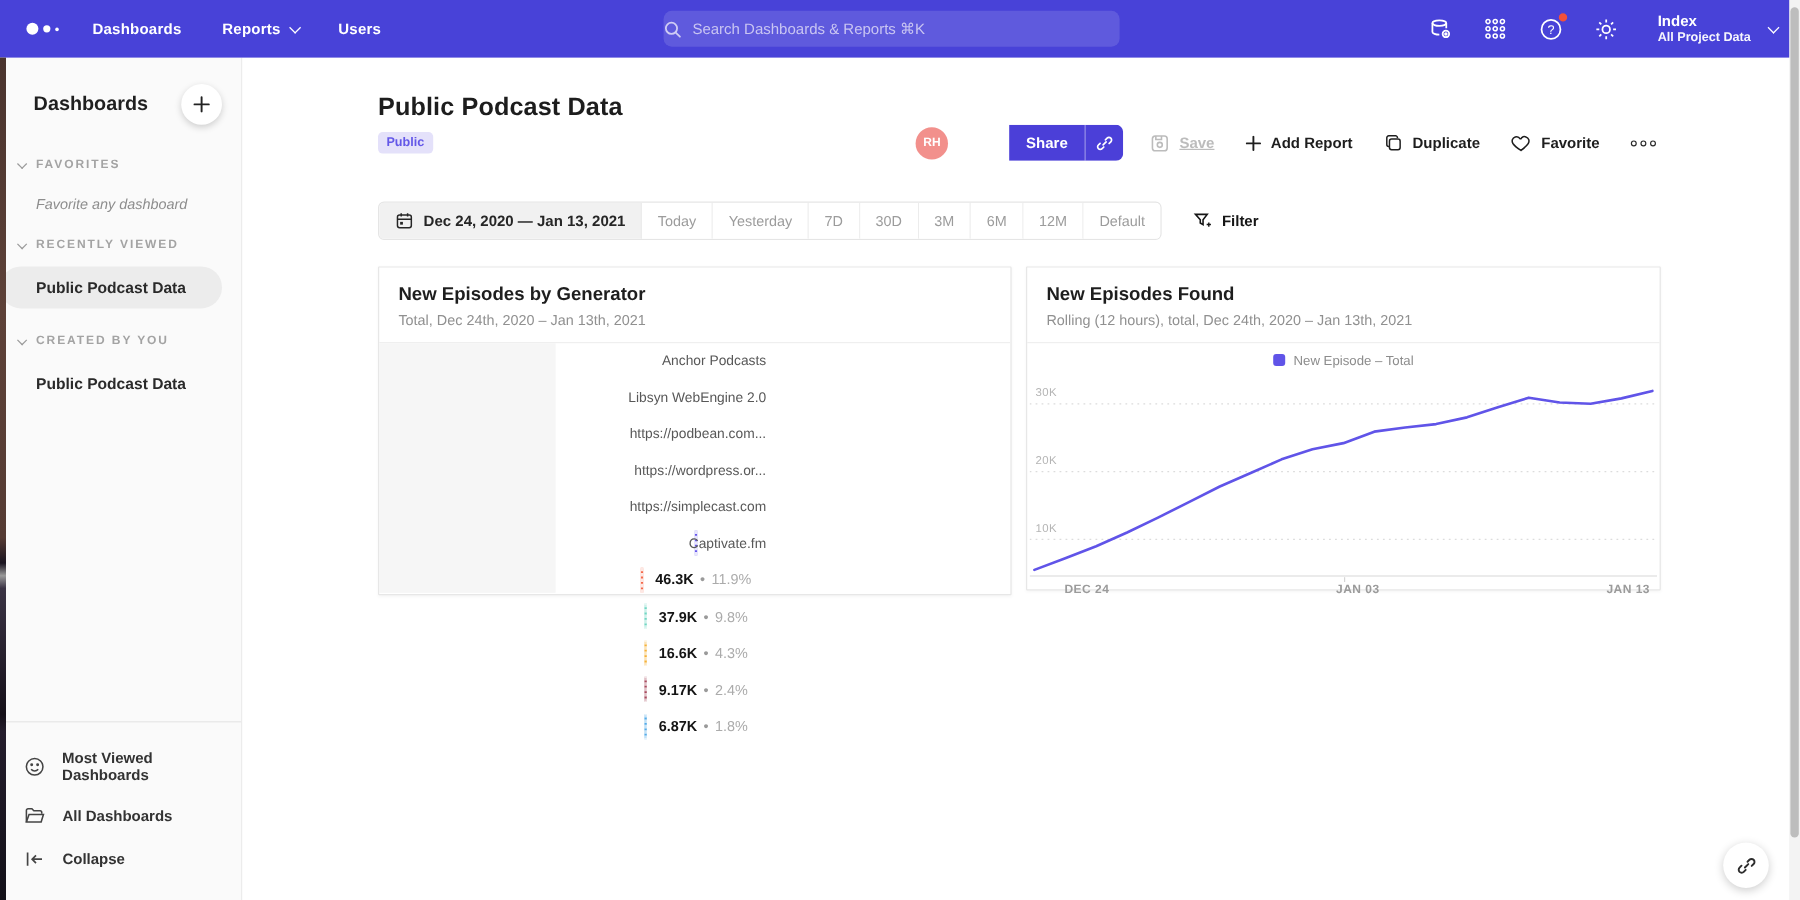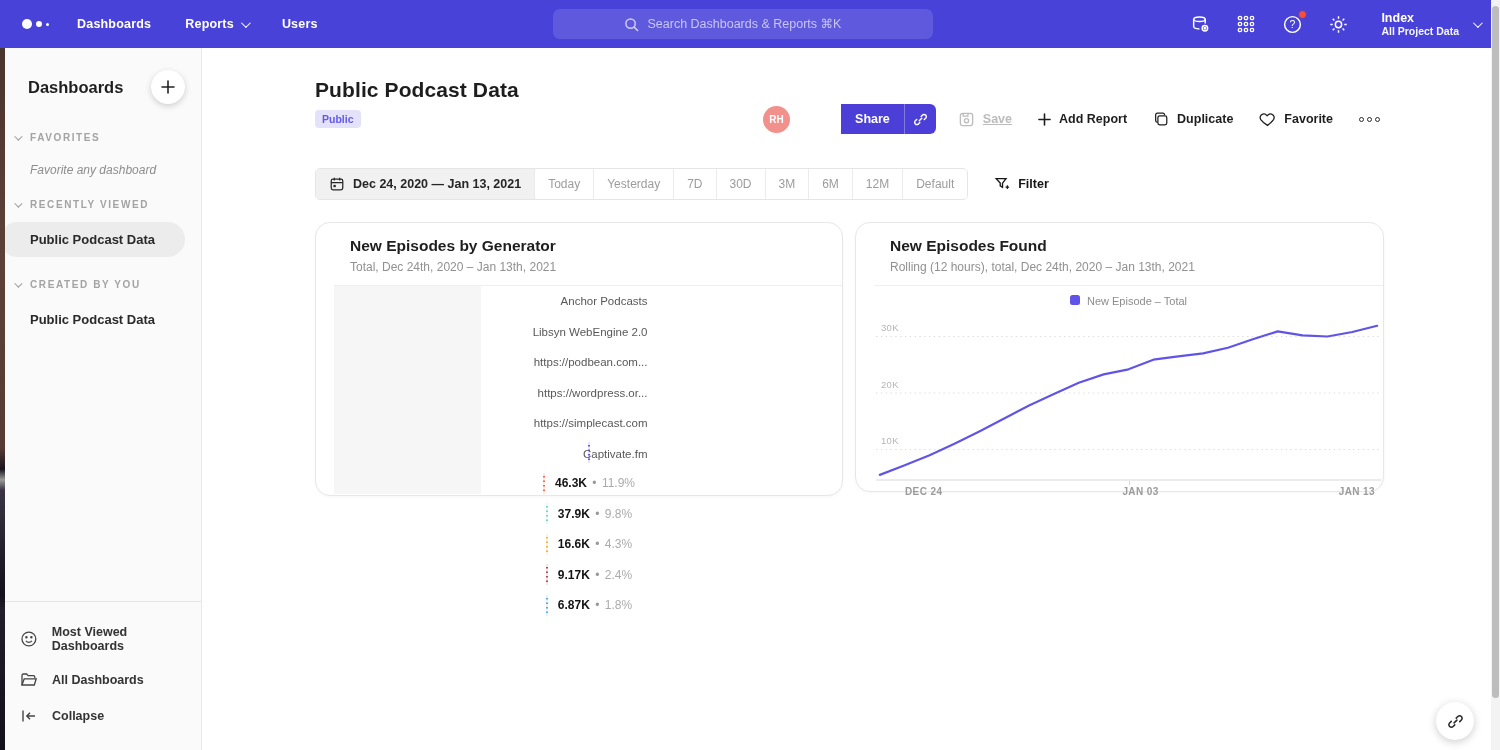--- a/index.html
+++ b/index.html
@@ -13,21 +13,21 @@
   .logo i { background:#fff; border-radius:50%; display:block; }
   .logo i:nth-child(1){ width:10px; height:10px; }
   .logo i:nth-child(2){ width:6px; height:6px; }
   .logo i:nth-child(3){ width:3px; height:3px; }
   .nav-item { font-size:12.5px; font-weight:700; letter-spacing:.2px; margin-right:34px;
     display:flex; align-items:center; gap:7px; cursor:pointer; }
   .chev { width:7px; height:7px; border-right:1.6px solid currentColor;
     border-bottom:1.6px solid currentColor; transform:rotate(45deg) translateY(-2px); }
   .search-wrap { position:absolute; left:553px; top:9px; width:380px; height:30px;
     background:rgba(255,255,255,.13); border-radius:7px; display:flex; align-items:center;
-    justify-content:center; gap:9px; color:#cfccf4; }
+    justify-content:flex-start; gap:9px; color:#cfccf4; }
   .search-wrap input { background:transparent; border:none; outline:none; color:#e7e5fb;
     font-size:12.5px; width:215px; }
   .search-wrap input::placeholder { color:#c9c5f2; }
   .nav-right { position:absolute; right:20px; top:0; height:48px; display:flex;
     align-items:center; gap:24px; }
   .nav-icon { width:22px; height:22px; color:#fff; position:relative; cursor:pointer;
     display:flex; align-items:center; justify-content:center; }
   .nav-badge { position:absolute; top:-3px; right:-4px; width:9px; height:9px;
     background:#f4503a; border-radius:50%; border:1.5px solid #4842d8; }
   .workspace { display:flex; align-items:center; gap:14px; cursor:pointer; margin-left:8px; }
@@ -91,22 +91,22 @@
   .seg { display:flex; align-items:center; gap:8px; padding:0 13px; height:30px;
     font-size:12px; color:#9c9c9c; background:#fff; border:none; border-right:1px solid #ececec;
     cursor:pointer; font-family:inherit; white-space:nowrap; }
   .seg:last-child { border-right:none; }
   .seg.active-range { background:#f1f1f1; color:#262626; font-weight:700; font-size:12.5px; }
   .filterbtn { display:flex; align-items:center; gap:8px; margin-left:26px; background:none;
     border:none; font-size:12.5px; font-weight:700; color:#161616; cursor:pointer; font-family:inherit; }
 
   
   .cards { display:flex; gap:12px; margin-top:22px; }
-  .card { background:#fff; border:1px solid #e7e7e7; border-radius:15px;
-    box-shadow:0 1px 3px rgba(0,0,0,.04);padding-left:18px; }
+  .card { background:#fff; border:1px solid #e7e7e7; border-radius:1px;
+    box-shadow:0 1px 3px rgba(0,0,0,.04); }
   .card-bar { width:528px; height:274px; }
   .card-line { width:529px; height:270px; }
   .card-head { padding:14px 16px 11px 16px; border-bottom:1px solid #efefef; }
   .card-title { font-size:15.5px; font-weight:800; color:#1e1e1e; }
   .card-sub { font-size:12px; color:#909090; margin-top:5px; }
 
   
   .bars-body { position:relative; padding:9px 0 0 0; height:209px; }
   .label-col-bg { position:absolute; left:0; top:0; bottom:1px; width:147px; background:#f6f6f6; }
   .bar-row { position:relative; display:flex; align-items:center; height:30.5px;flex-direction:column; }

